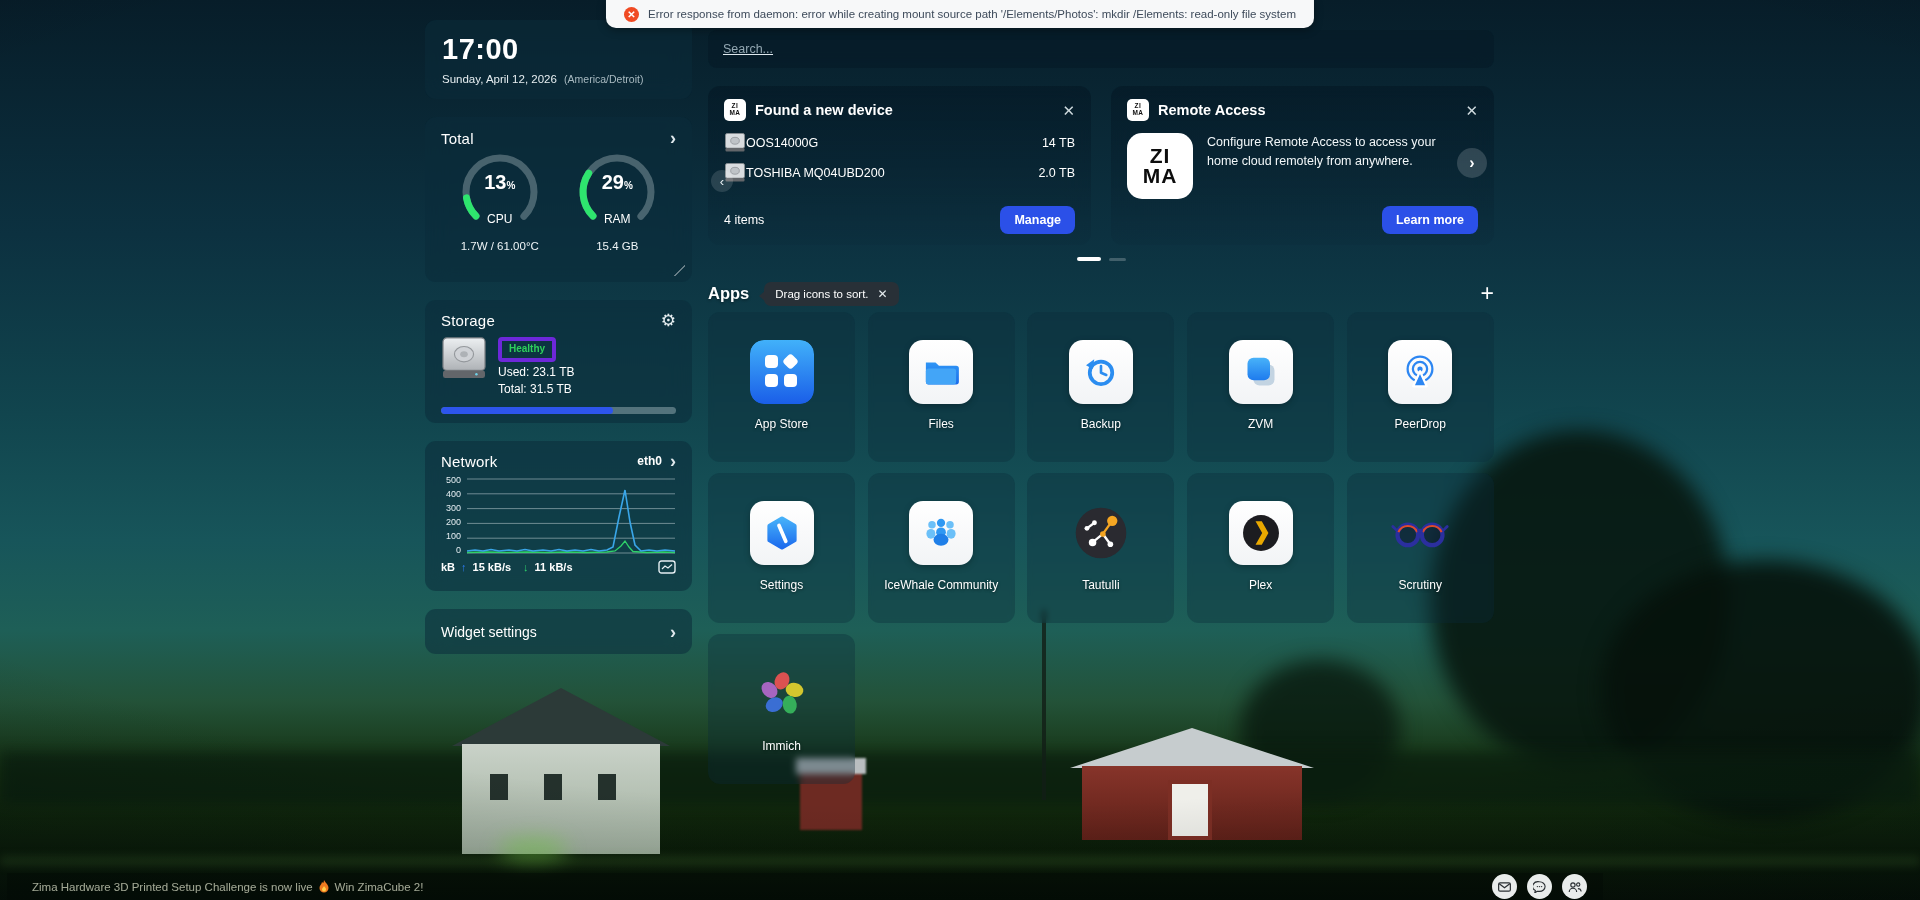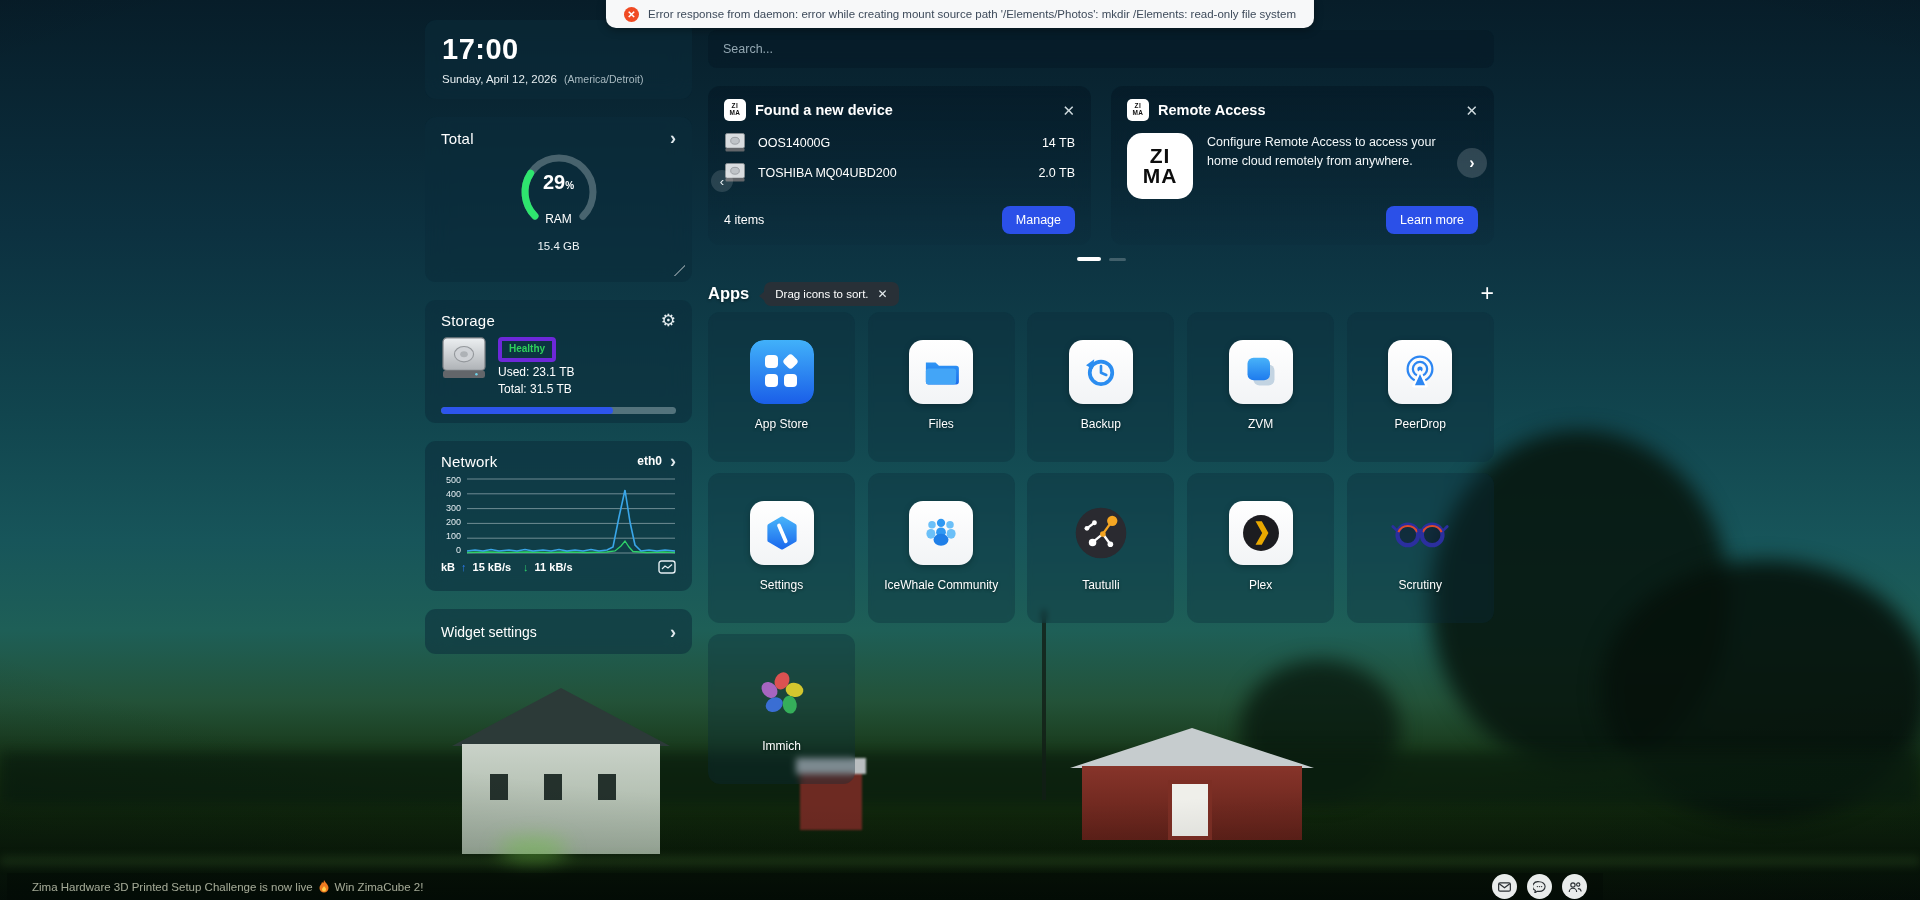--- a/index.html
+++ b/index.html
@@ -82,41 +82,41 @@
   .arrow-down { color:#2fd06a; font-weight:700; }
   .net-mini { margin-left:auto; cursor:pointer; display:flex; }
 
   .wset-card { height:45px; display:flex; align-items:center; justify-content:space-between; padding:0 16px; cursor:pointer; }
   .wset-label { font-size:14px; font-weight:500; }
 
   
   .main { position:absolute; left:708px; top:30px; width:786px; z-index:10; }
   .search { width:100%; height:38px; border-radius:9px; border:none; outline:none;
     background:rgba(6,26,38,.55); color:#dfe9ee; font-size:12.5px; padding:0 15px;
-    font-family:"Liberation Sans", sans-serif; -webkit-backdrop-filter:blur(10px); backdrop-filter:blur(10px); }
+    font-family:"Liberation Sans", sans-serif; -webkit-backdrop-filter:blur(10px); backdrop-filter:blur(10px);text-decoration:underline; }
   .search::placeholder { color:#93a7b2; }
 
   .cards { display:flex; gap:20px; margin-top:18px; }
   .note-card { width:383px; height:159px; border-radius:12px; position:relative; padding:13px 16px;
     background:linear-gradient(180deg, rgba(5,26,39,.78), rgba(13,47,62,.5));
     -webkit-backdrop-filter:blur(12px); backdrop-filter:blur(12px); }
   .note-head { display:flex; align-items:center; gap:9px; }
   .zima-badge { width:22px; height:22px; border-radius:5px; background:#fff; color:#101010;
     display:flex; flex-direction:column; align-items:center; justify-content:center;
     font-size:6.5px; font-weight:800; line-height:1.05; letter-spacing:.5px; flex:none; }
   .note-title { font-size:14.5px; font-weight:600; flex:1; }
   .note-close { color:#cfdade; font-size:15px; cursor:pointer; line-height:1; }
   .dev-rows { margin-top:9px; display:flex; flex-direction:column; gap:5px; }
-  .dev-row { display:flex; align-items:center; gap:12px; height:25px; font-size:12.5px; }
+  .dev-row { display:flex; align-items:center; gap:0; height:25px; font-size:12.5px; }
   .dev-name { flex:1; font-weight:500; }
   .dev-cap { font-weight:500; }
   .note-foot { position:absolute; left:16px; right:16px; bottom:11px; display:flex; align-items:center; justify-content:space-between; }
   .items-count { font-size:12.5px; font-weight:500; }
   .btn-blue { background:#2b50e8; color:#fff; border:none; border-radius:8px; padding:7px 14px;
-    font-size:12.5px; font-weight:400; cursor:pointer; font-family:"Liberation Sans", sans-serif; }
+    font-size:12.5px; font-weight:700; cursor:pointer; font-family:"Liberation Sans", sans-serif; }
   .carousel-left { position:absolute; left:3px; top:84px; width:22px; height:22px; border-radius:50%;
     background:rgba(255,255,255,.13); display:flex; align-items:center; justify-content:center;
     color:#eaf1f4; font-size:13px; cursor:pointer; }
   .carousel-right { position:absolute; right:7px; top:62px; width:30px; height:30px; border-radius:50%;
     background:rgba(255,255,255,.16); display:flex; align-items:center; justify-content:center;
     color:#fff; font-size:16px; font-weight:700; cursor:pointer; }
   .ra-body { display:flex; gap:14px; margin-top:12px; align-items:flex-start; }
   .zima-logo { width:66px; height:66px; border-radius:15px; background:#fff; color:#0d0d0d; flex:none;
     display:flex; flex-direction:column; align-items:center; justify-content:center;
     font-size:21px; font-weight:800; line-height:.95; letter-spacing:1px; }
@@ -195,20 +195,33 @@
       <span class="clock-tz">(America/Detroit)</span>
     </div>
   </div>
 
   <div class="glass system-card">
     <div class="w-header">
       <span class="w-title">Total</span>
       <span class="chev">›</span>
     </div>
     <div class="gauges">
+      <div class="gauge">
+        <div class="gauge-wrap">
+          <svg width="82" height="82" viewBox="0 0 82 82">
+            <circle cx="41" cy="41" r="34" fill="none" stroke="rgba(235,243,246,.28)" stroke-width="7" stroke-linecap="round" stroke-dasharray="160.2 999" transform="rotate(135 41 41)"></circle>
+            <circle class="gauge-fill" cx="41" cy="41" r="34" fill="none" stroke="#2ee56e" stroke-width="7" stroke-linecap="round" stroke-dasharray="20.8 999" transform="rotate(135 41 41)"></circle>
+          </svg>
+          <div class="gauge-overlay">
+            <span class="gauge-val">13</span><span class="gauge-unit">%</span>
+          </div>
+          <div class="gauge-label">CPU</div>
+        </div>
+        <div class="gauge-detail">1.7W / 61.00°C</div>
+      </div>
       <div class="gauge">
         <div class="gauge-wrap">
           <svg width="82" height="82" viewBox="0 0 82 82">
             <circle cx="41" cy="41" r="34" fill="none" stroke="rgba(235,243,246,.28)" stroke-width="7" stroke-linecap="round" stroke-dasharray="160.2 999" transform="rotate(135 41 41)"></circle>
             <circle class="gauge-fill" cx="41" cy="41" r="34" fill="none" stroke="#2ee56e" stroke-width="7" stroke-linecap="round" stroke-dasharray="46.5 999" transform="rotate(135 41 41)"></circle>
           </svg>
           <div class="gauge-overlay">
             <span class="gauge-val">29</span><span class="gauge-unit">%</span>
           </div>
           <div class="gauge-label">RAM</div>

